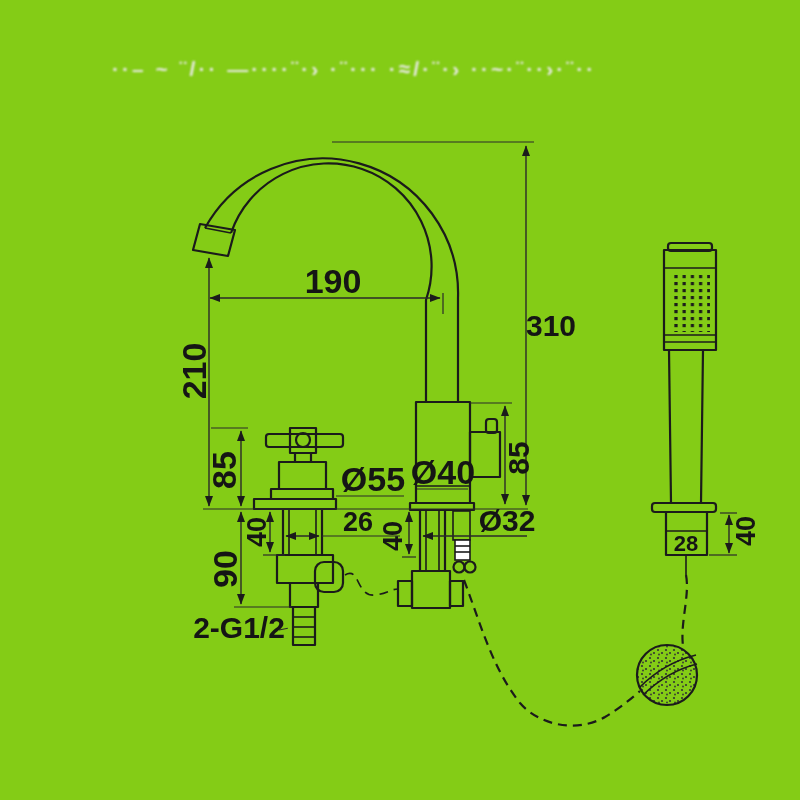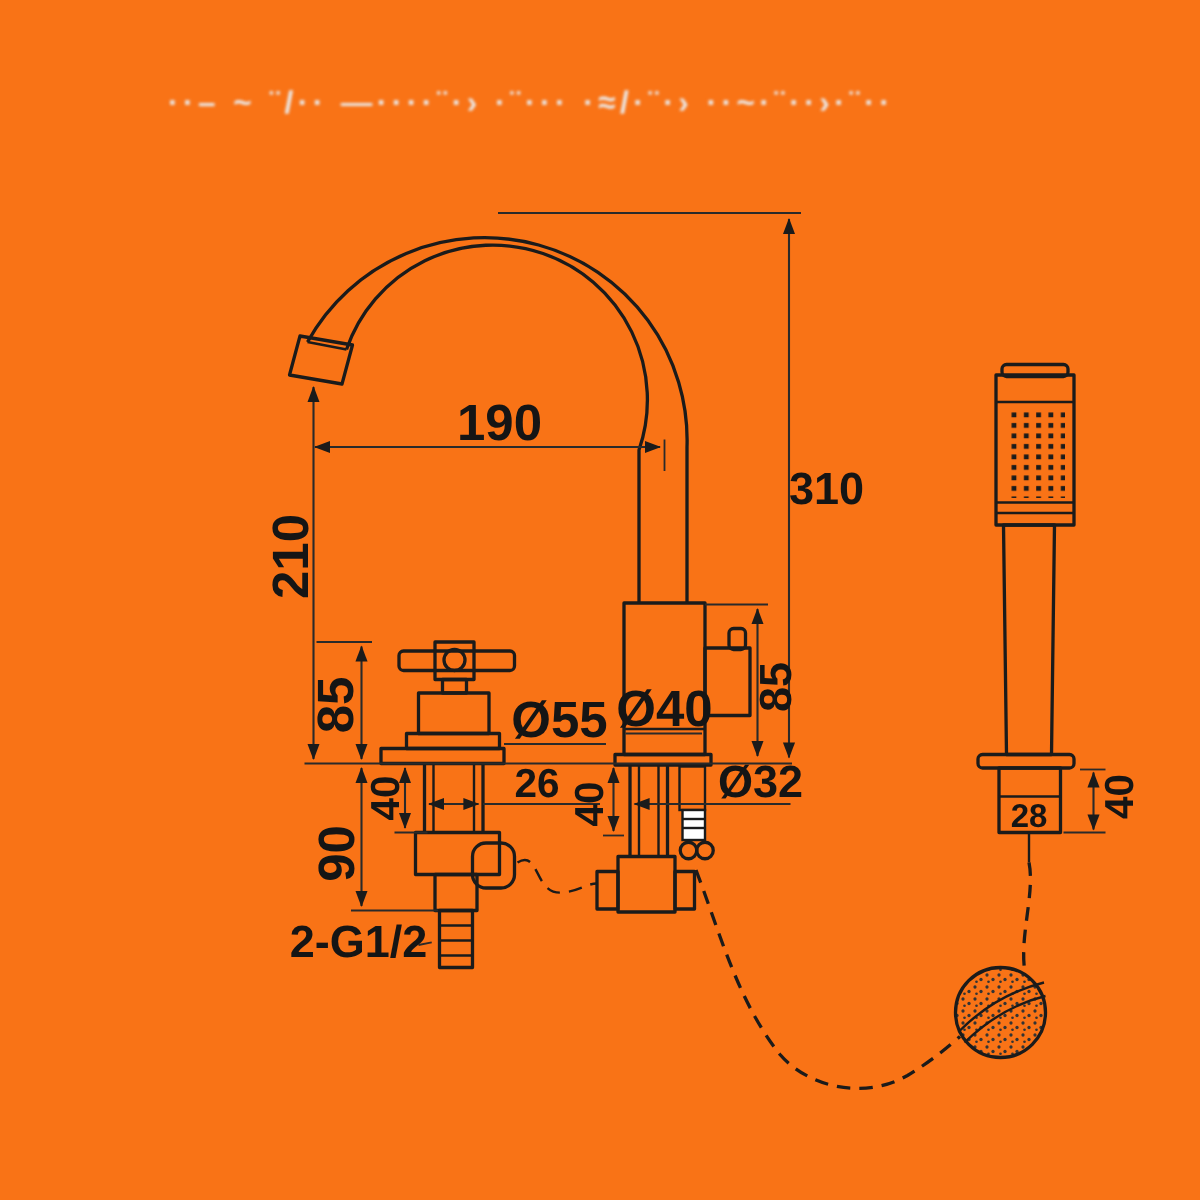--- a/index.html
+++ b/index.html
@@ -1,16 +1,16 @@
 <!DOCTYPE html>
 <html><head>
 <meta charset="utf-8">
 <style>
   html,body{margin:0;padding:0;background:#fff;}
-  .canvas{position:relative;width:800px;height:800px;background:#f97316;overflow:hidden;
+  .canvas{position:relative;width:800px;height:800px;background:#84cc16;overflow:hidden;
           font-family:"Liberation Sans", sans-serif;}
   .watermark{position:absolute;top:57px;left:112px;width:690px;height:26px;
              font-size:21px;font-weight:bold;letter-spacing:3px;color:#ebebeb;
              filter:blur(1.2px);white-space:nowrap;overflow:hidden;user-select:none;}
   svg{position:absolute;top:0;left:0;}
   svg text{font-family:"Liberation Sans", sans-serif;font-weight:bold;fill:#151515;}
   .t34{font-size:34px;} .t30{font-size:30px;} .t27{font-size:27px;} .t22{font-size:22px;}
   .part{stroke:#1b1b1b;stroke-width:2.2;fill:none;stroke-linejoin:round;}
   .partThin{stroke:#1b1b1b;stroke-width:1.6;fill:none;}
   .dim{stroke:#2a2a2a;stroke-width:1.4;fill:none;}

